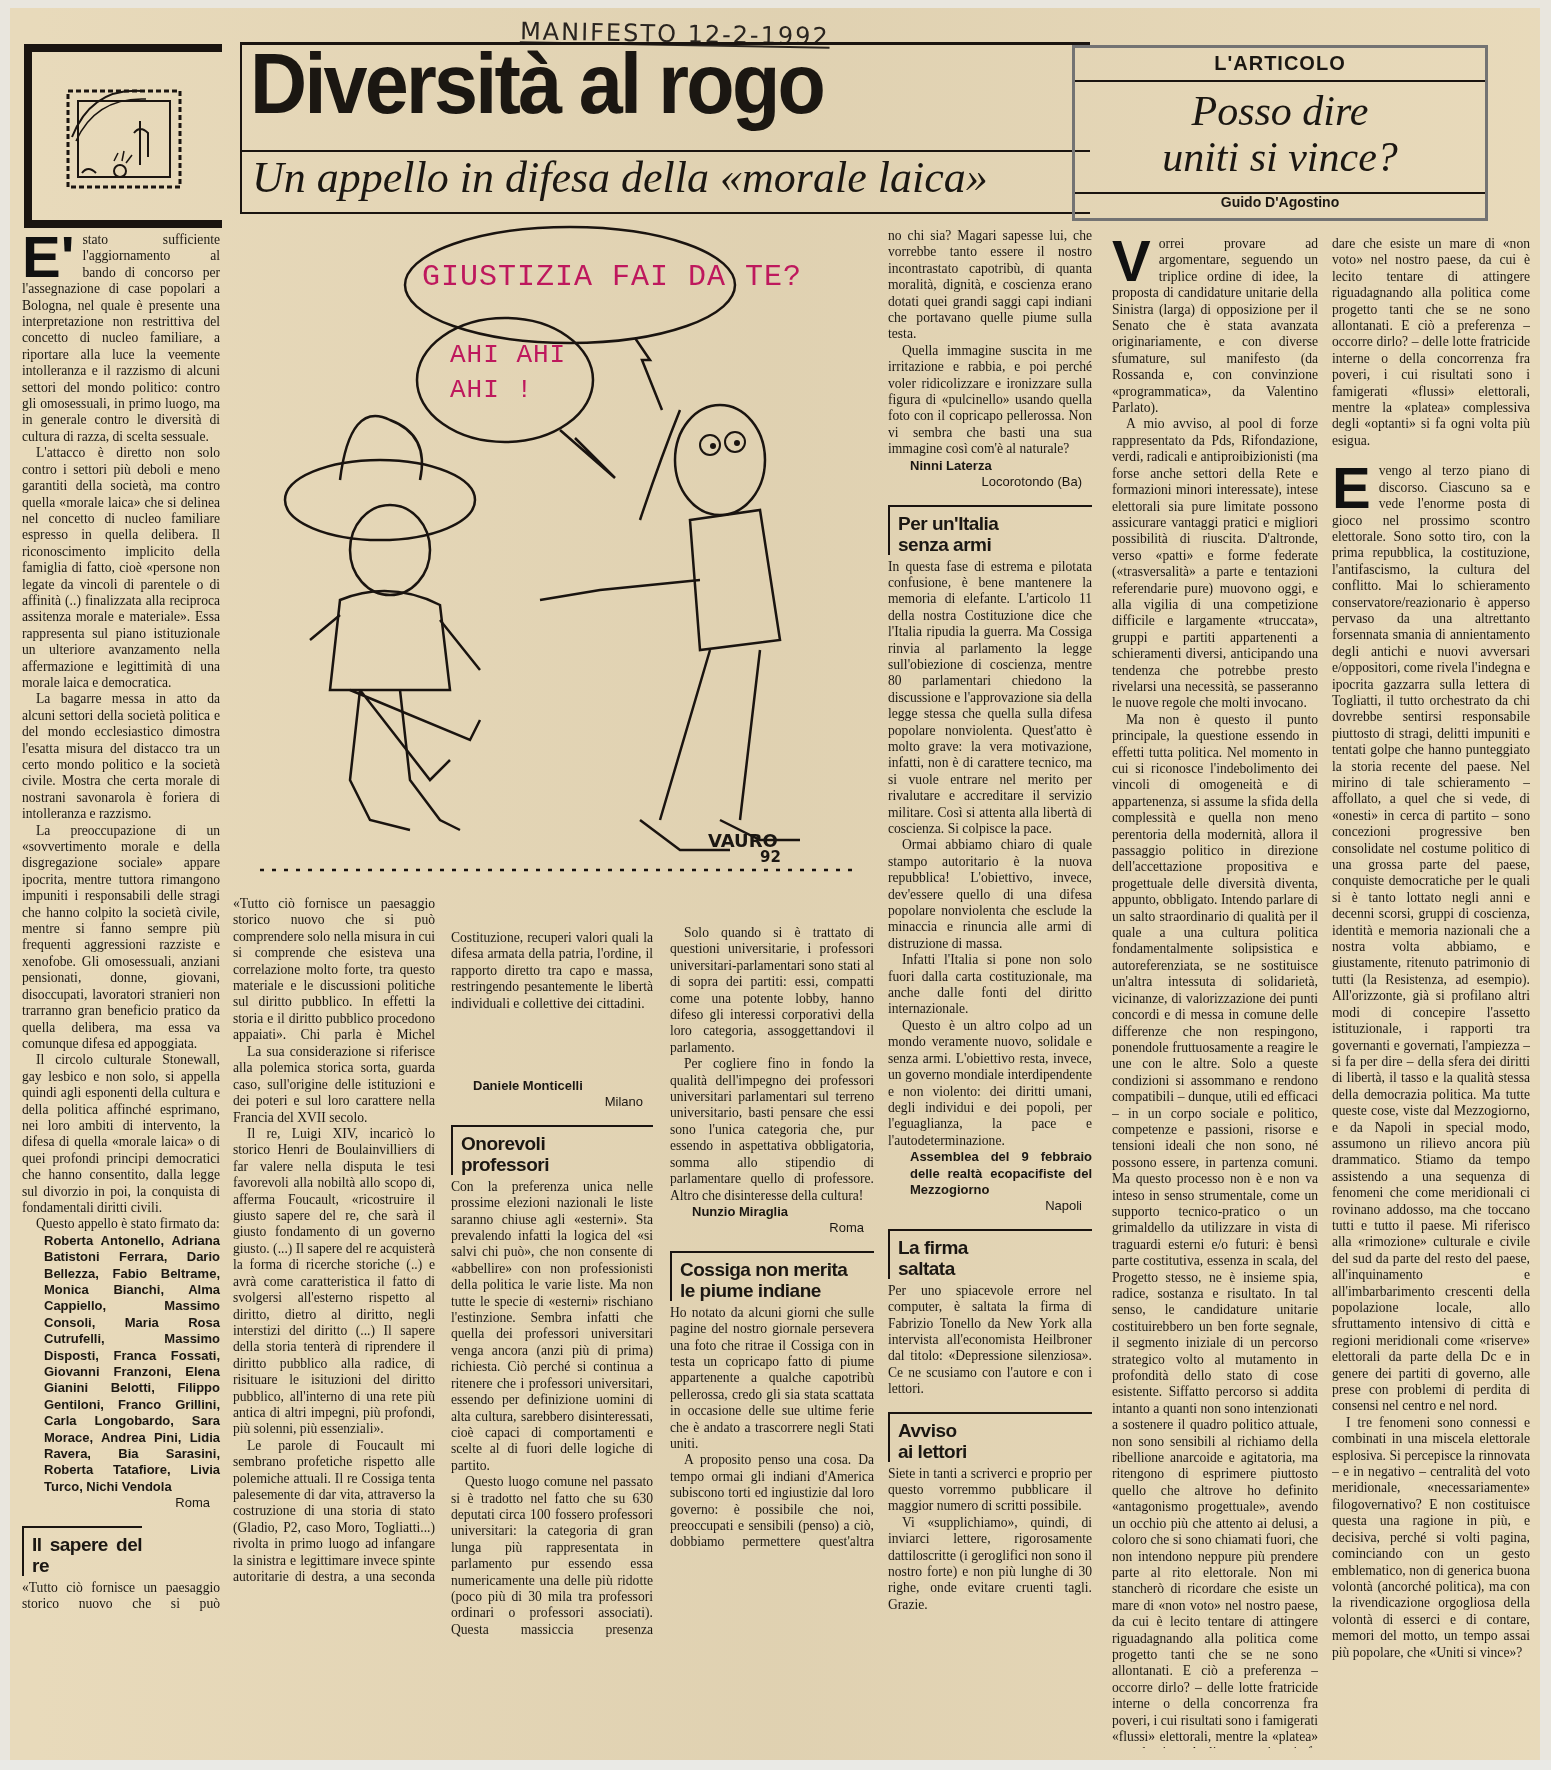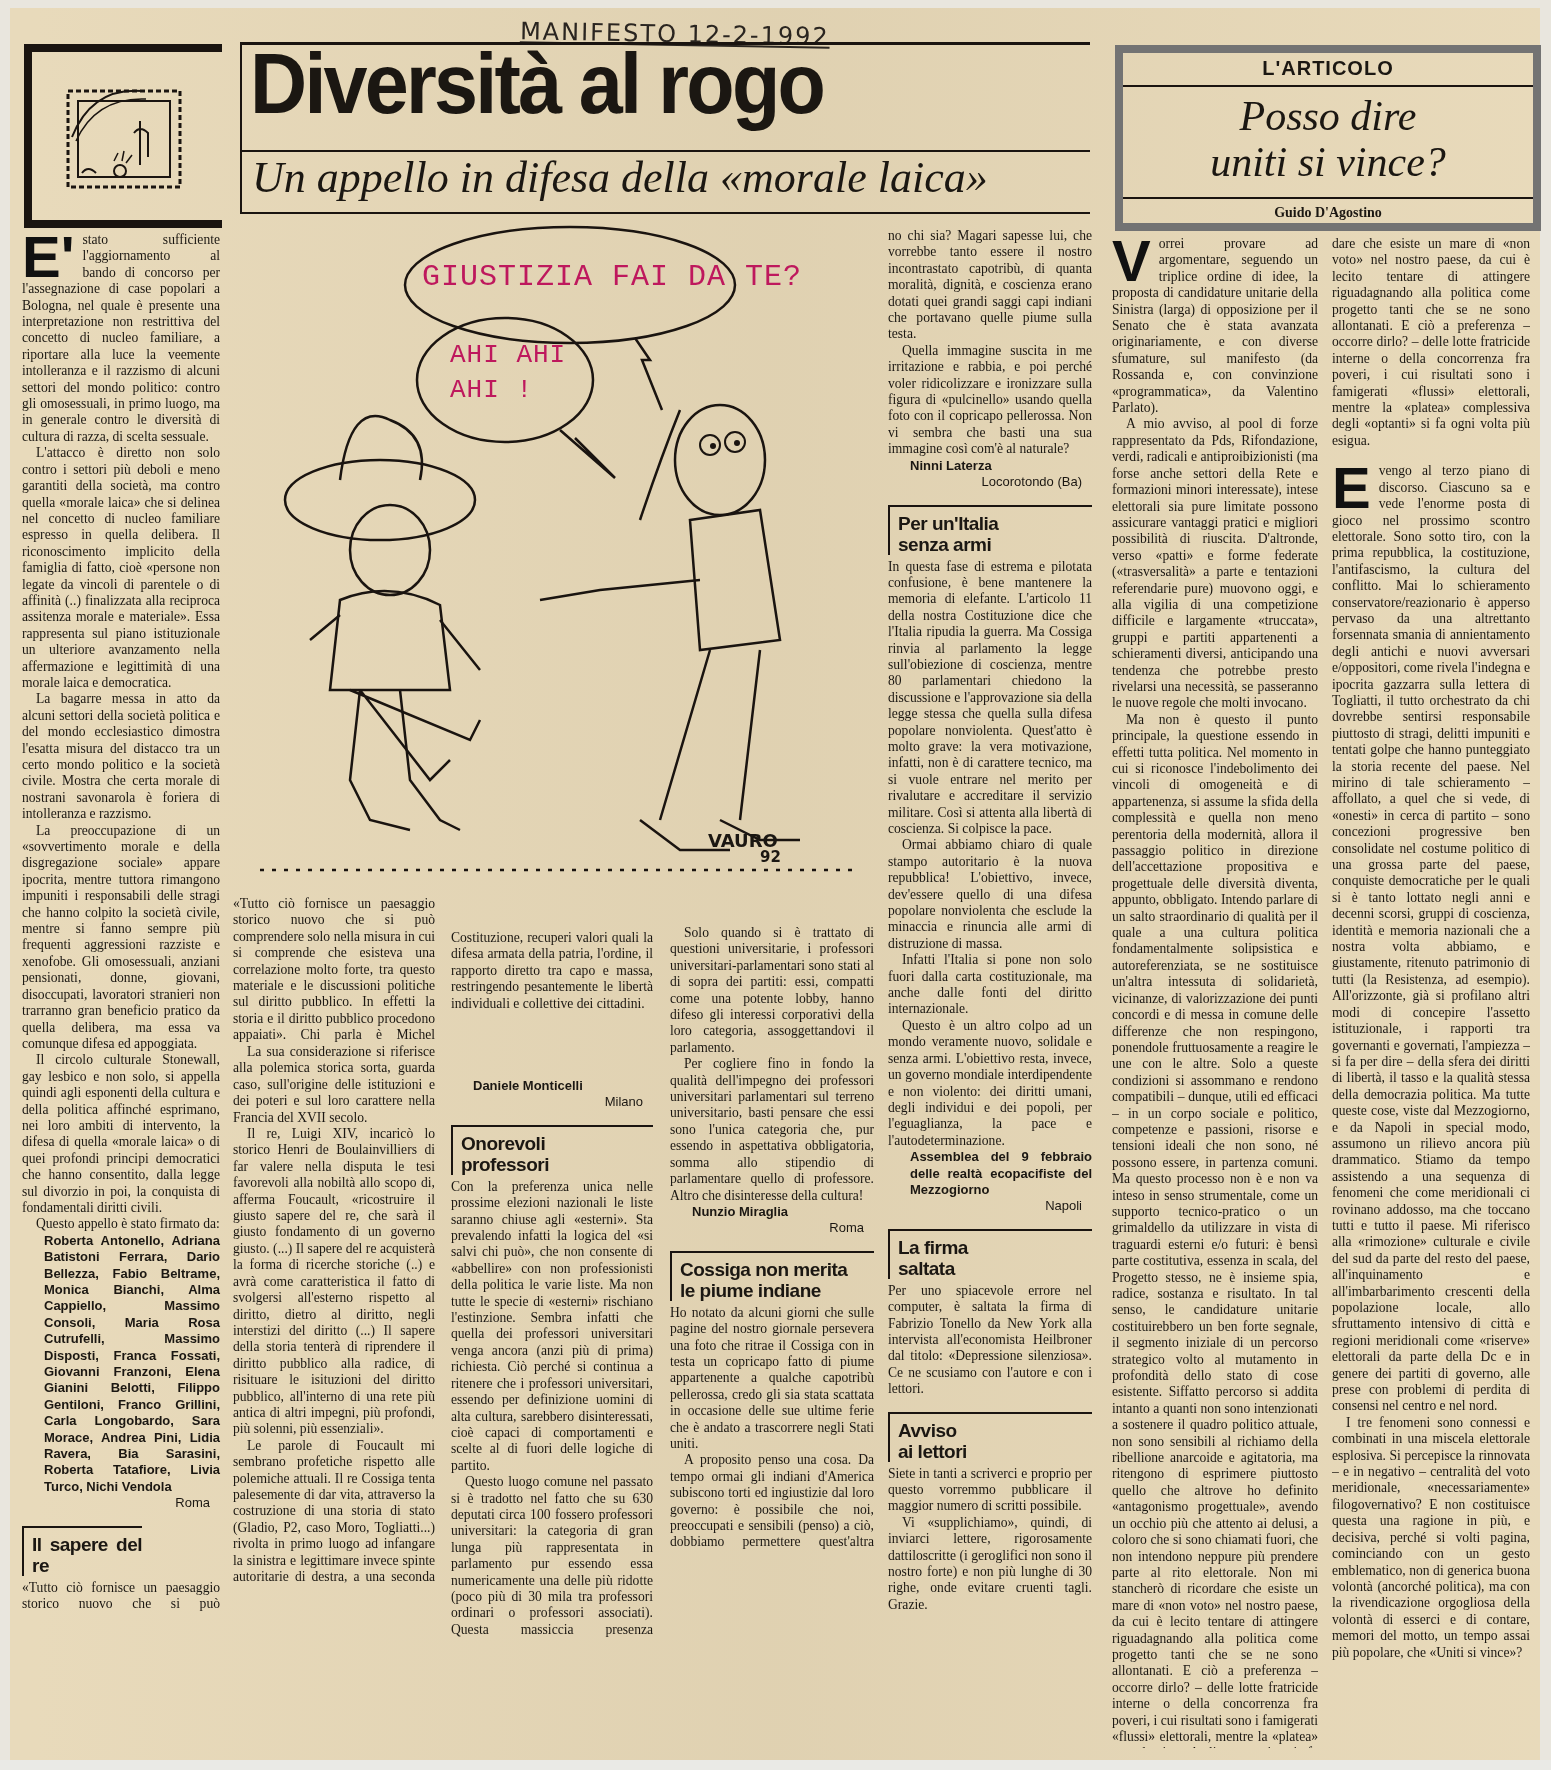--- a/index.html
+++ b/index.html
@@ -36,35 +36,35 @@
   }
   .head-mid-rule { position:absolute; left:240px; top:150px; width:850px; border-top:2px solid #1a1410; }
   .subhead {
     position: absolute; left: 252px; top: 152px;
     font-family: "Liberation Serif", serif; font-style: italic; font-size: 44px; text-align: right;
   }
   .head-bot-rule { position:absolute; left:240px; top:212px; width:850px; border-top:2px solid #1a1410; }
   .head-left-rule { position:absolute; left:240px; top:42px; height:170px; border-left:2px solid #1a1410; }
   
   .articolo-box {
-    position: absolute; left: 1115px; top: 45px; width: 410px; height: 170px;
-    border: 8px solid #737373;
+    position: absolute; left: 1072px; top: 45px; width: 410px; height: 170px;
+    border: 3px solid #737373;
   }
   .articolo-label {
     text-align: center; font-family: "Liberation Sans", sans-serif; font-weight: 700;
     font-size: 20px; letter-spacing: 1px; padding-top: 4px; height: 28px;
     border-bottom: 2px solid #1a1410;
   }
   .articolo-title {
     text-align: center; font-style: italic; font-size: 42px; line-height: 46px;
     padding-top: 6px; height: 104px; border-bottom: 2px solid #1a1410;
   }
   .articolo-author {
-    text-align: center; font-family: Liberation Serif, serif; font-weight: 700;
-    font-size: 14px; padding-top: 6px;
+    text-align: center; font-family: Liberation Sans, sans-serif; font-weight: 700;
+    font-size: 14px; padding-top: 0;
   }
   
   .col {
     position: absolute; font-size: 13.6px; line-height: 16.4px; text-align: justify;
     hyphens: manual;
   }
   .col p { margin: 0; text-indent: 14px; }
   .col p.noindent { text-indent: 0; }
   .dropcap {
     float: left; font-family: "Liberation Sans", sans-serif; font-weight: 700;

